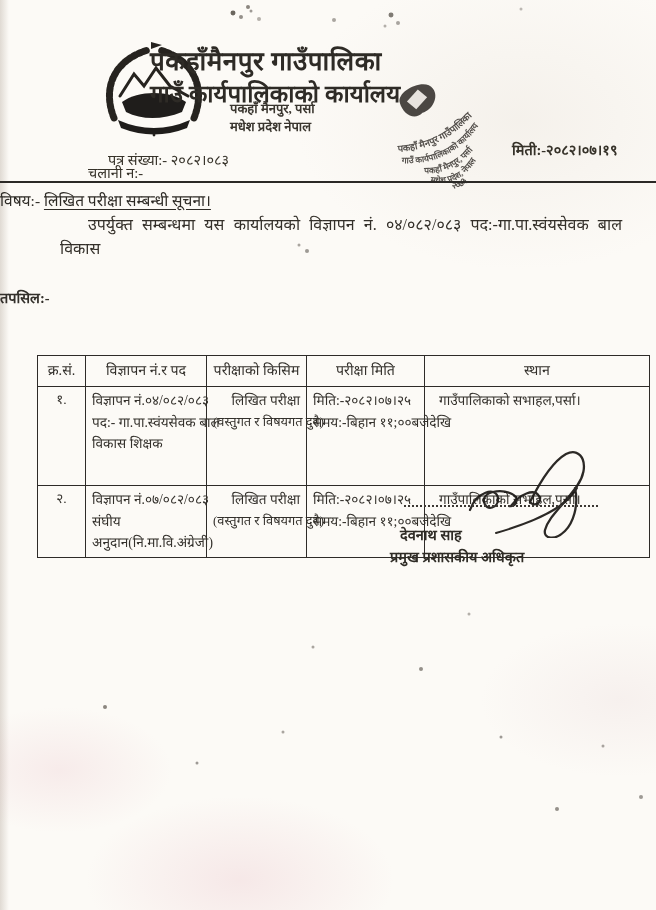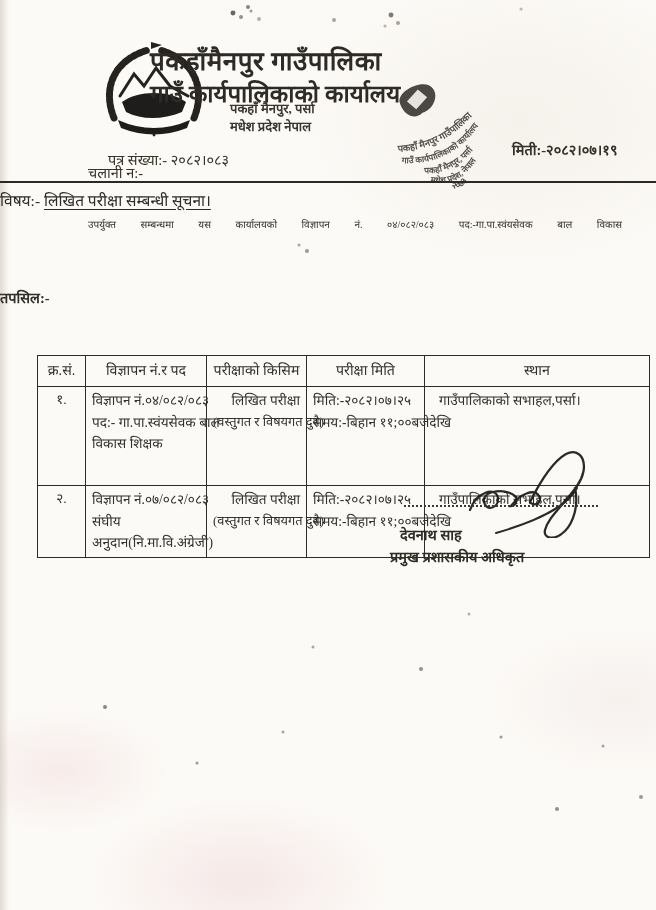--- a/index.html
+++ b/index.html
@@ -21,21 +21,21 @@
   .title2{left:150px;top:76px;width:380px;font-size:24px;font-weight:bold;color:#2e2b26;}
   .addr{left:230px;top:99px;width:180px;font-size:13px;font-weight:bold;color:#3a362f;}
   .addr2{top:117px;}
   .meta{font-size:14.5px;color:#363229;}
   .letterno{left:88px;top:149px;margin-left:20px;}
   .dateline{left:512px;top:139px;font-weight:bold;}
   .chalani{left:88px;top:162px;}
   .rule{left:0;top:181px;width:656px;border-top:2px solid #2b2926;height:0;}
   .subject{left:0;top:189px;width:656px;font-size:15.5px;font-weight:normal;color:#2e2b26;}
   .subject .u{text-decoration:underline;text-underline-offset:3px;}
-  .para{left:60px;top:213px;width:562px;font-size:10px;line-height:23.5px;color:#34302a;}
+  .para{left:60px;top:213px;width:562px;font-size:16px;line-height:23.5px;color:#34302a;}
   .para .just{text-align:justify;text-align-last:justify;}
   .para .indent{text-indent:28px;}
   .tapasil{left:0;top:287px;width:596px;font-size:14.5px;font-weight:bold;}
   table.sched{position:absolute;left:37px;top:311px;width:612px;border-collapse:collapse;table-layout:fixed;
     font-size:13.6px;color:#33302b;margin-top:44px;}
   table.sched th,table.sched td{border:1.5px solid #2e2b28;padding:3px 6px;vertical-align:top;}
   table.sched th{font-weight:normal;font-size:14.2px;text-align:center;padding:4px 2px;height:22px;}
   td.c{text-align:right;}
   td.sn{text-align:center;font-size:13.5px;}
   .cell-line{line-height:21.5px;white-space:nowrap;}

